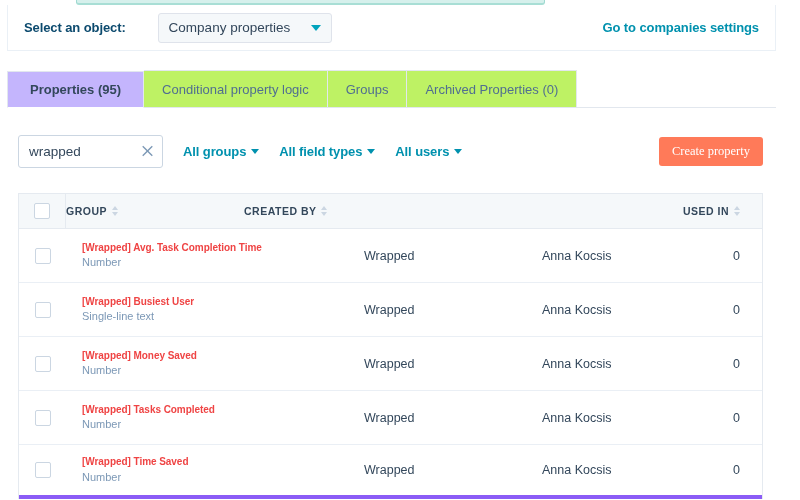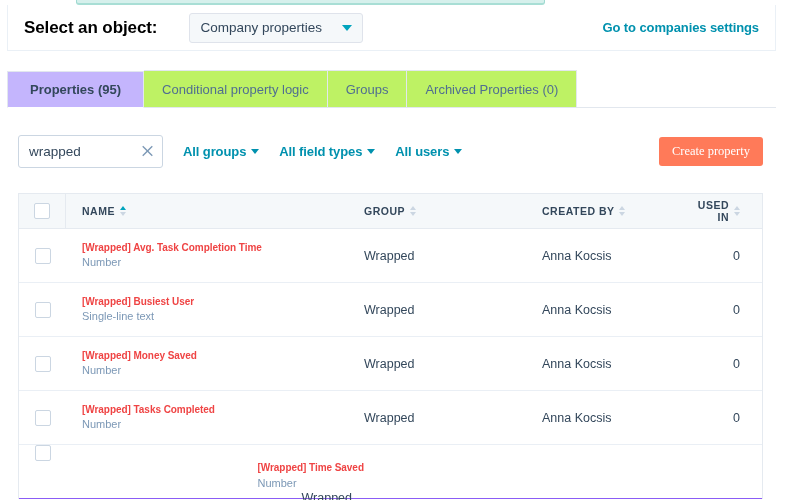--- a/index.html
+++ b/index.html
@@ -42,22 +42,22 @@
     background: #ffffff;
     border: 1px solid #eaf0f6;
     border-top: none;
     display: flex;
     align-items: center;
     padding: 0 16px;
   }
 
   #select-object-label {
     font-weight: bold;
-    font-size: 17px;
-    color: #000000;
+    font-size: 13px;
+    color: #0c4a6e;
     letter-spacing: -0.1px;
     margin-right: 32px;
   }
 
   #object-dropdown {
     width: 174px;
     height: 30px;
     background: #f5f8fa;
     border: 1px solid #dfe3eb;
     border-radius: 3px;
@@ -266,21 +266,21 @@
     width: 16px;
     height: 16px;
     border: 1px solid #cbd6e2;
     border-radius: 2px;
     background: #ffffff;
     cursor: pointer;
     flex: none;
   }
 
   .data-row { height: 54px; }
-  .data-row:last-child { border-bottom: 1px solid #8b5cf6; flex-direction: column; }
+  .data-row:last-child { border-bottom: 4px solid #8b5cf6; }
 
   .prop-name {
     display: block;
     color: #ef4444;
     font-weight: bold;
     font-size: 10px;
     text-decoration: none;
     cursor: pointer;
     line-height: 1.35;
     letter-spacing: -0.05px;
@@ -345,27 +345,20 @@
 
   <button id="create-property-button">Create property</button>
 </div>
 
 <div id="properties-table">
 
   <div class="trow" id="table-head">
     <div class="c-check">
       <div class="chk"></div>
     </div>
-    <div class="c-name th">
-      <span>NAME</span>
-      <span class="sorter asc">
-          <i class="up"></i>
-          <i class="down"></i>
-        </span>
-    </div>
     <div class="c-group th">
       <span>GROUP</span>
       <span class="sorter">
           <i class="up"></i>
           <i class="down"></i>
         </span>
     </div>
     <div class="c-author th">
       <span>CREATED BY</span>
       <span class="sorter">

